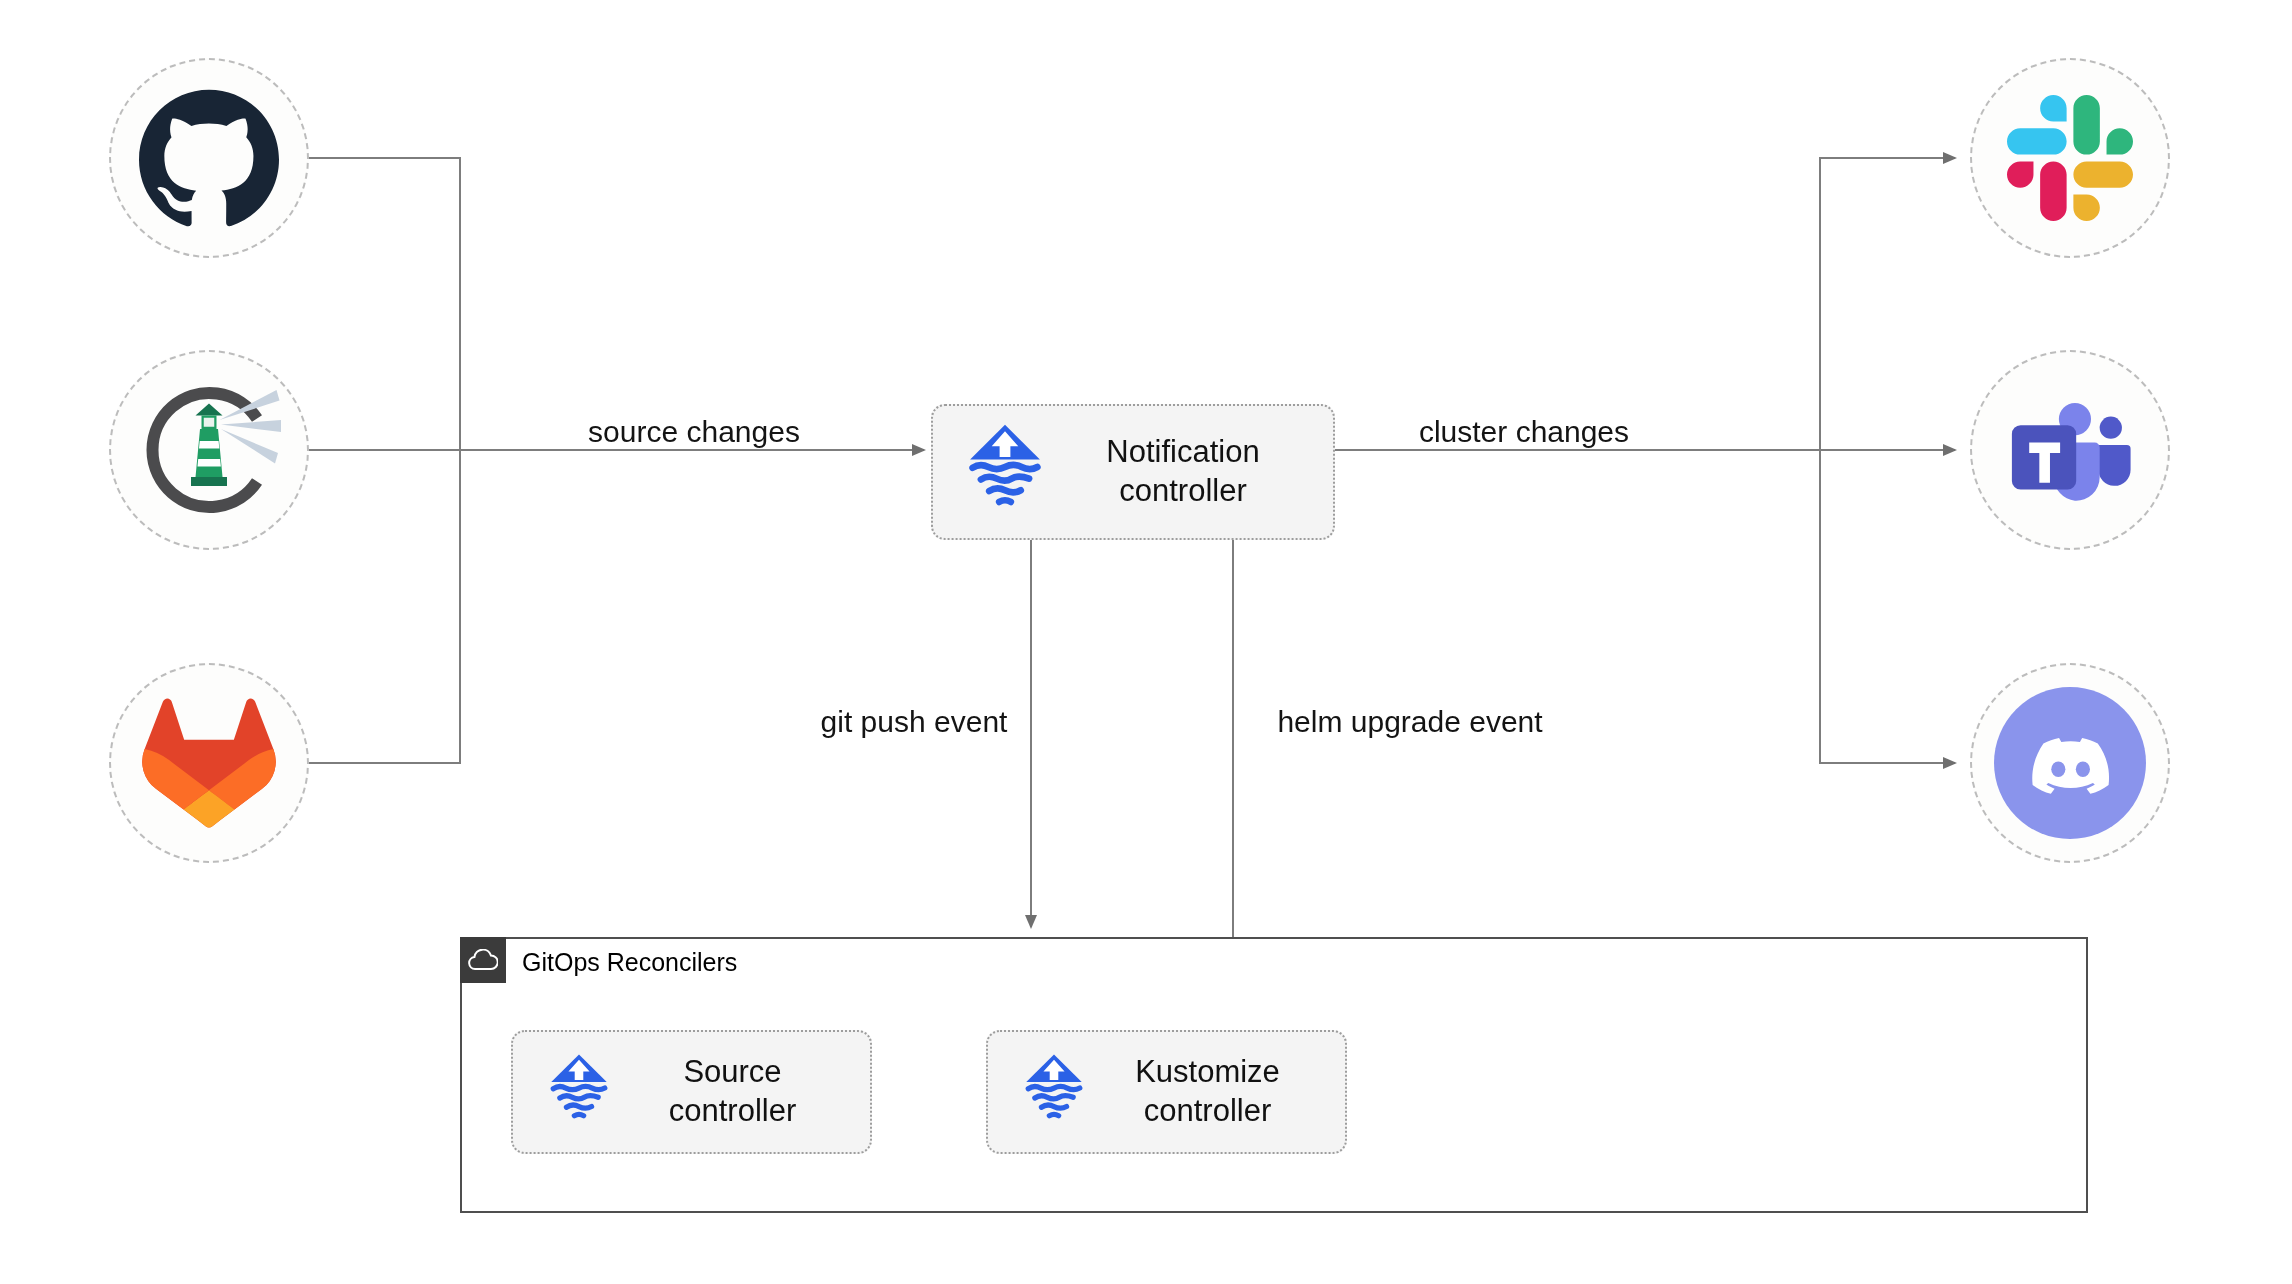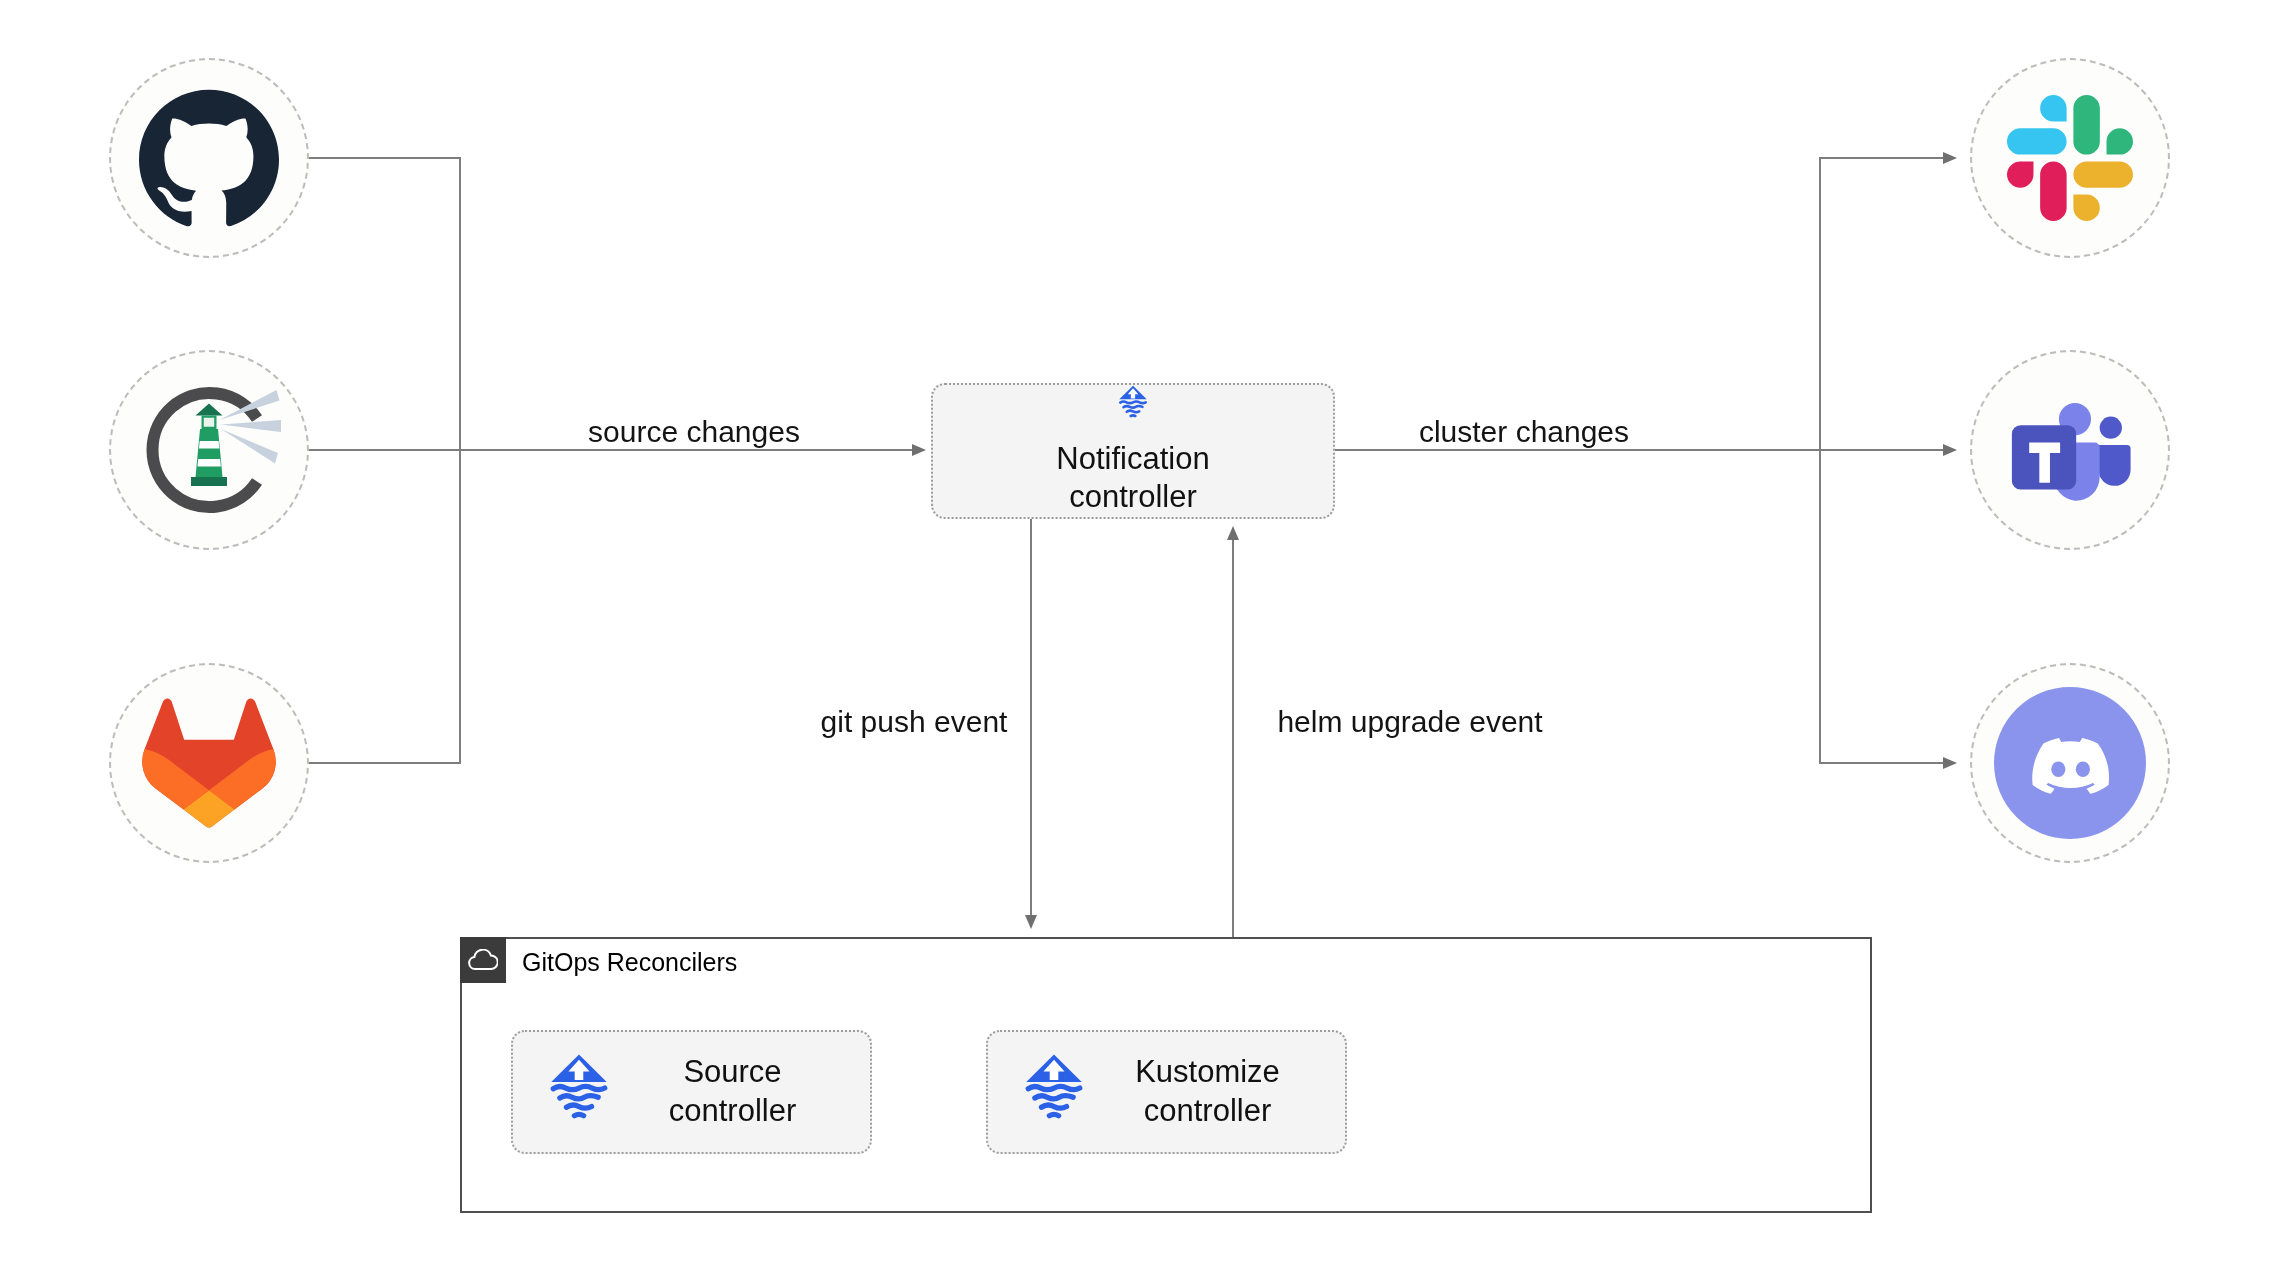--- a/index.html
+++ b/index.html
@@ -28,28 +28,28 @@
     border:2px dotted #9d9d9d;
     border-radius:14px;
     display:flex;align-items:center;justify-content:center;
     gap:16px;
     z-index:2;
     box-sizing:border-box;
   }
   .node-label{
     font-size:31px;color:#111;line-height:1.25;text-align:center;
   }
-  .notif{left:931px;top:383px;width:404px;height:136px;flex-direction:column;}
+  .notif{left:931px;top:404px;width:404px;height:136px;}
   .notif .node-label{width:240px;}
   .inner-node{width:361px;height:124px;}
   .inner-node .node-label{width:210px;}
 
   
   .group{
-    position:absolute;left:460px;top:937px;width:1412px;height:276px;
+    position:absolute;left:460px;top:937px;width:1628px;height:276px;
     border:2px solid #4f4f4f;background:#ffffff;z-index:1;box-sizing:border-box;
   }
   .group-badge{
     position:absolute;left:-2px;top:-2px;width:46px;height:46px;
     background:#3b3b3b;display:flex;align-items:center;justify-content:center;
   }
   .group-title{
     position:absolute;left:60px;top:9px;font-size:25px;color:#000;
   }
 

